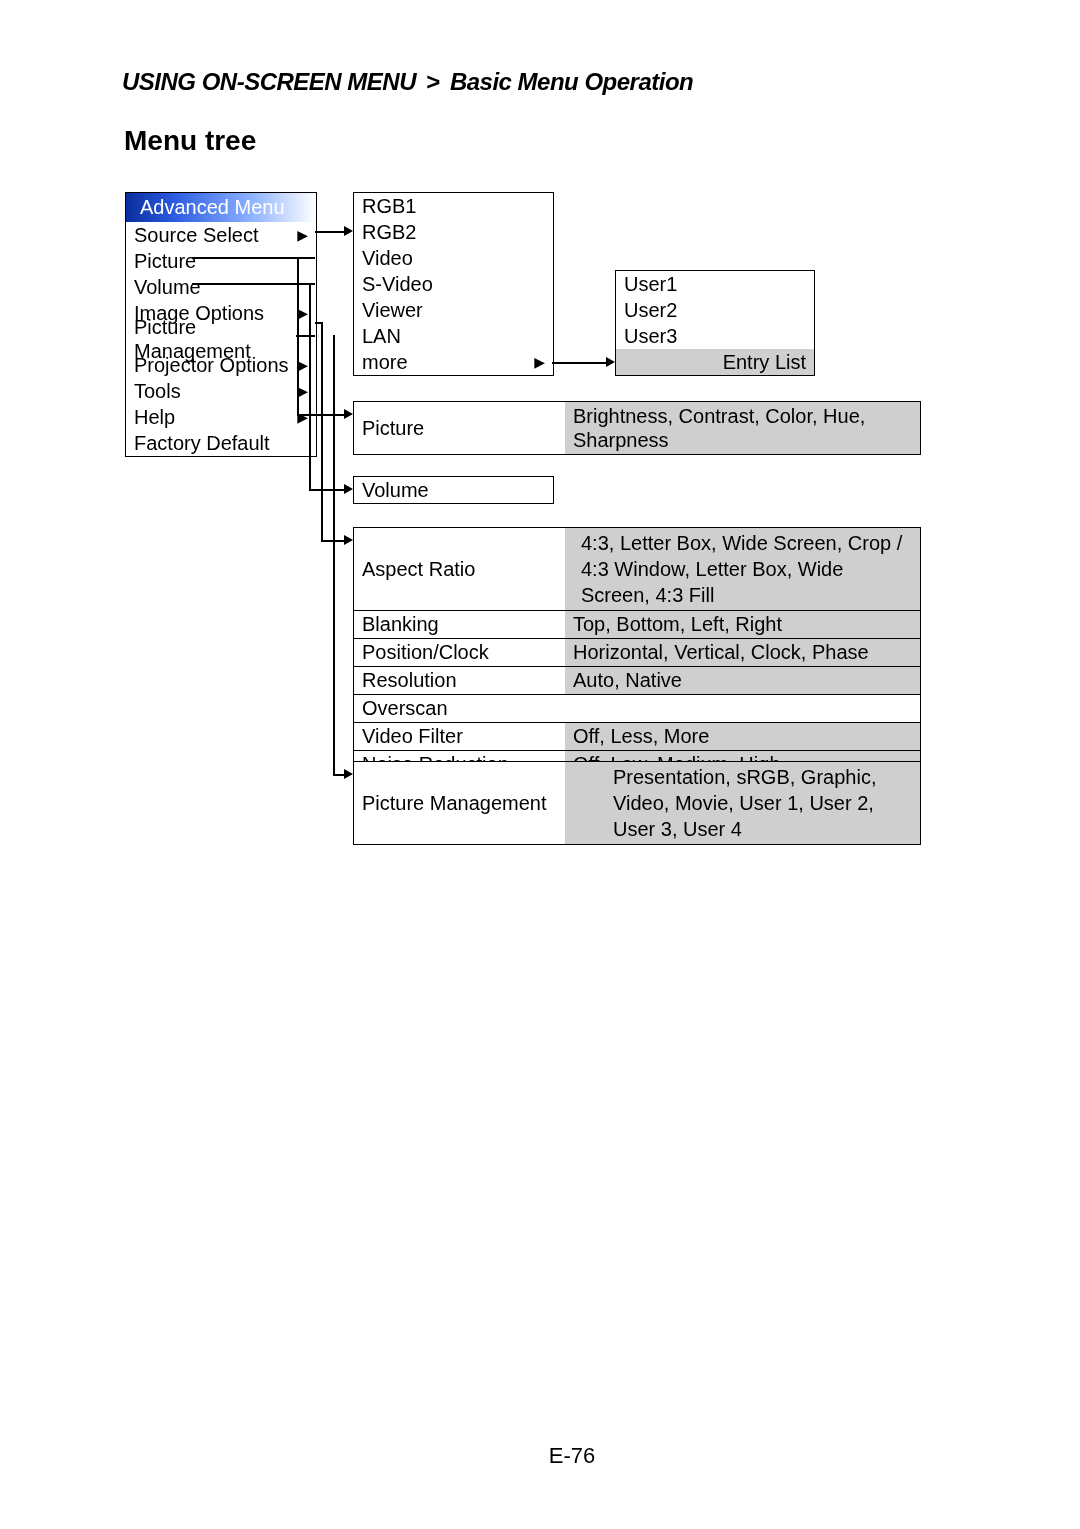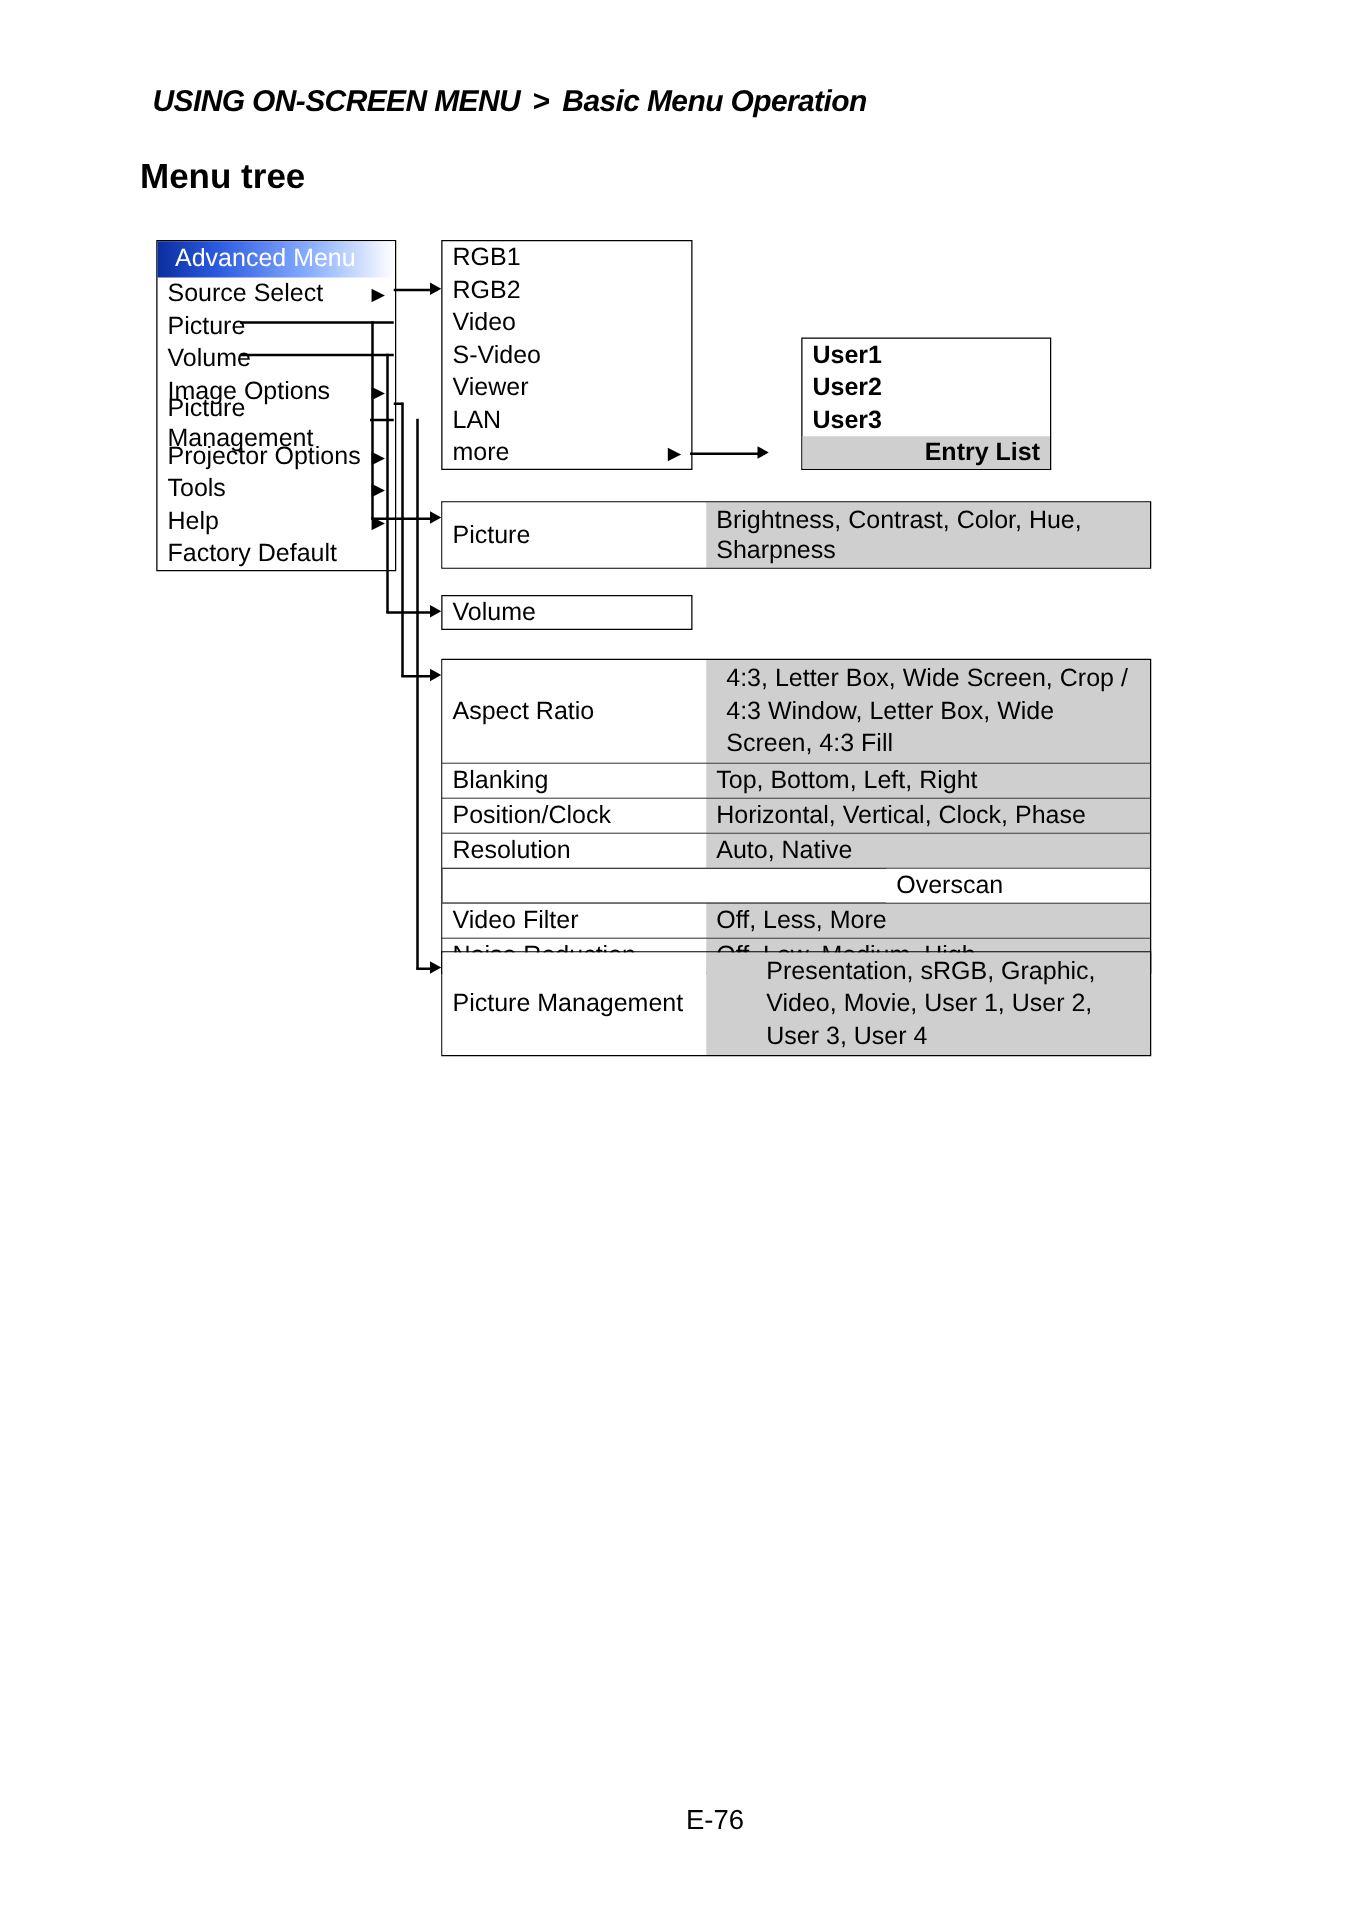--- a/index.html
+++ b/index.html
@@ -28,21 +28,21 @@
     white-space: nowrap;
   }
   .breadcrumb .gt {
     font-style: normal;
     font-weight: 700;
     padding: 0 4px;
   }
   .title {
     position: absolute;
     top: 125px;
-    left: 80px;
+    left: 92px;
     font-weight: 900;
     font-size: 28px;
     font-family: Arial, Helvetica, sans-serif;
   }
   .page-num {
     position: absolute;
     bottom: 60px;
     left: 0;
     right: 0;
     text-align: center;
@@ -88,21 +88,21 @@
   
   .two-col {
     position: absolute;
     border: 1.5px solid #000;
     font-size: 20px;
   }
   .two-col .trow {
     display: flex;
     min-height: 26px;
   }
-  .two-col .trow + .trow { border-top: 1.5px solid #000; justify-content: flex-end; }
+  .two-col .trow + .trow { border-top: 1.5px solid #000; }
   .two-col .c1 {
     width: 195px;
     padding: 2px 8px;
     background: #fff;
     display:flex;
     align-items:center;
   }
   .two-col .c2 {
     flex: 1;
     padding: 2px 8px;
@@ -196,21 +196,21 @@
       <div class="row">
           <span>LAN</span>
         </div>
       <div class="row">
           <span>more</span>
           <span class="arrow">▶</span>
         </div>
     </div>
   </div>
 
-  <div class="box" style="left:609px; top:270px; width:198px;font-weight:bold;">
+  <div class="box" style="left:583px; top:270px; width:198px;">
     <div class="cell-list">
       <div class="row">
           <span>User1</span>
         </div>
       <div class="row">
           <span>User2</span>
         </div>
       <div class="row">
           <span>User3</span>
         </div>

